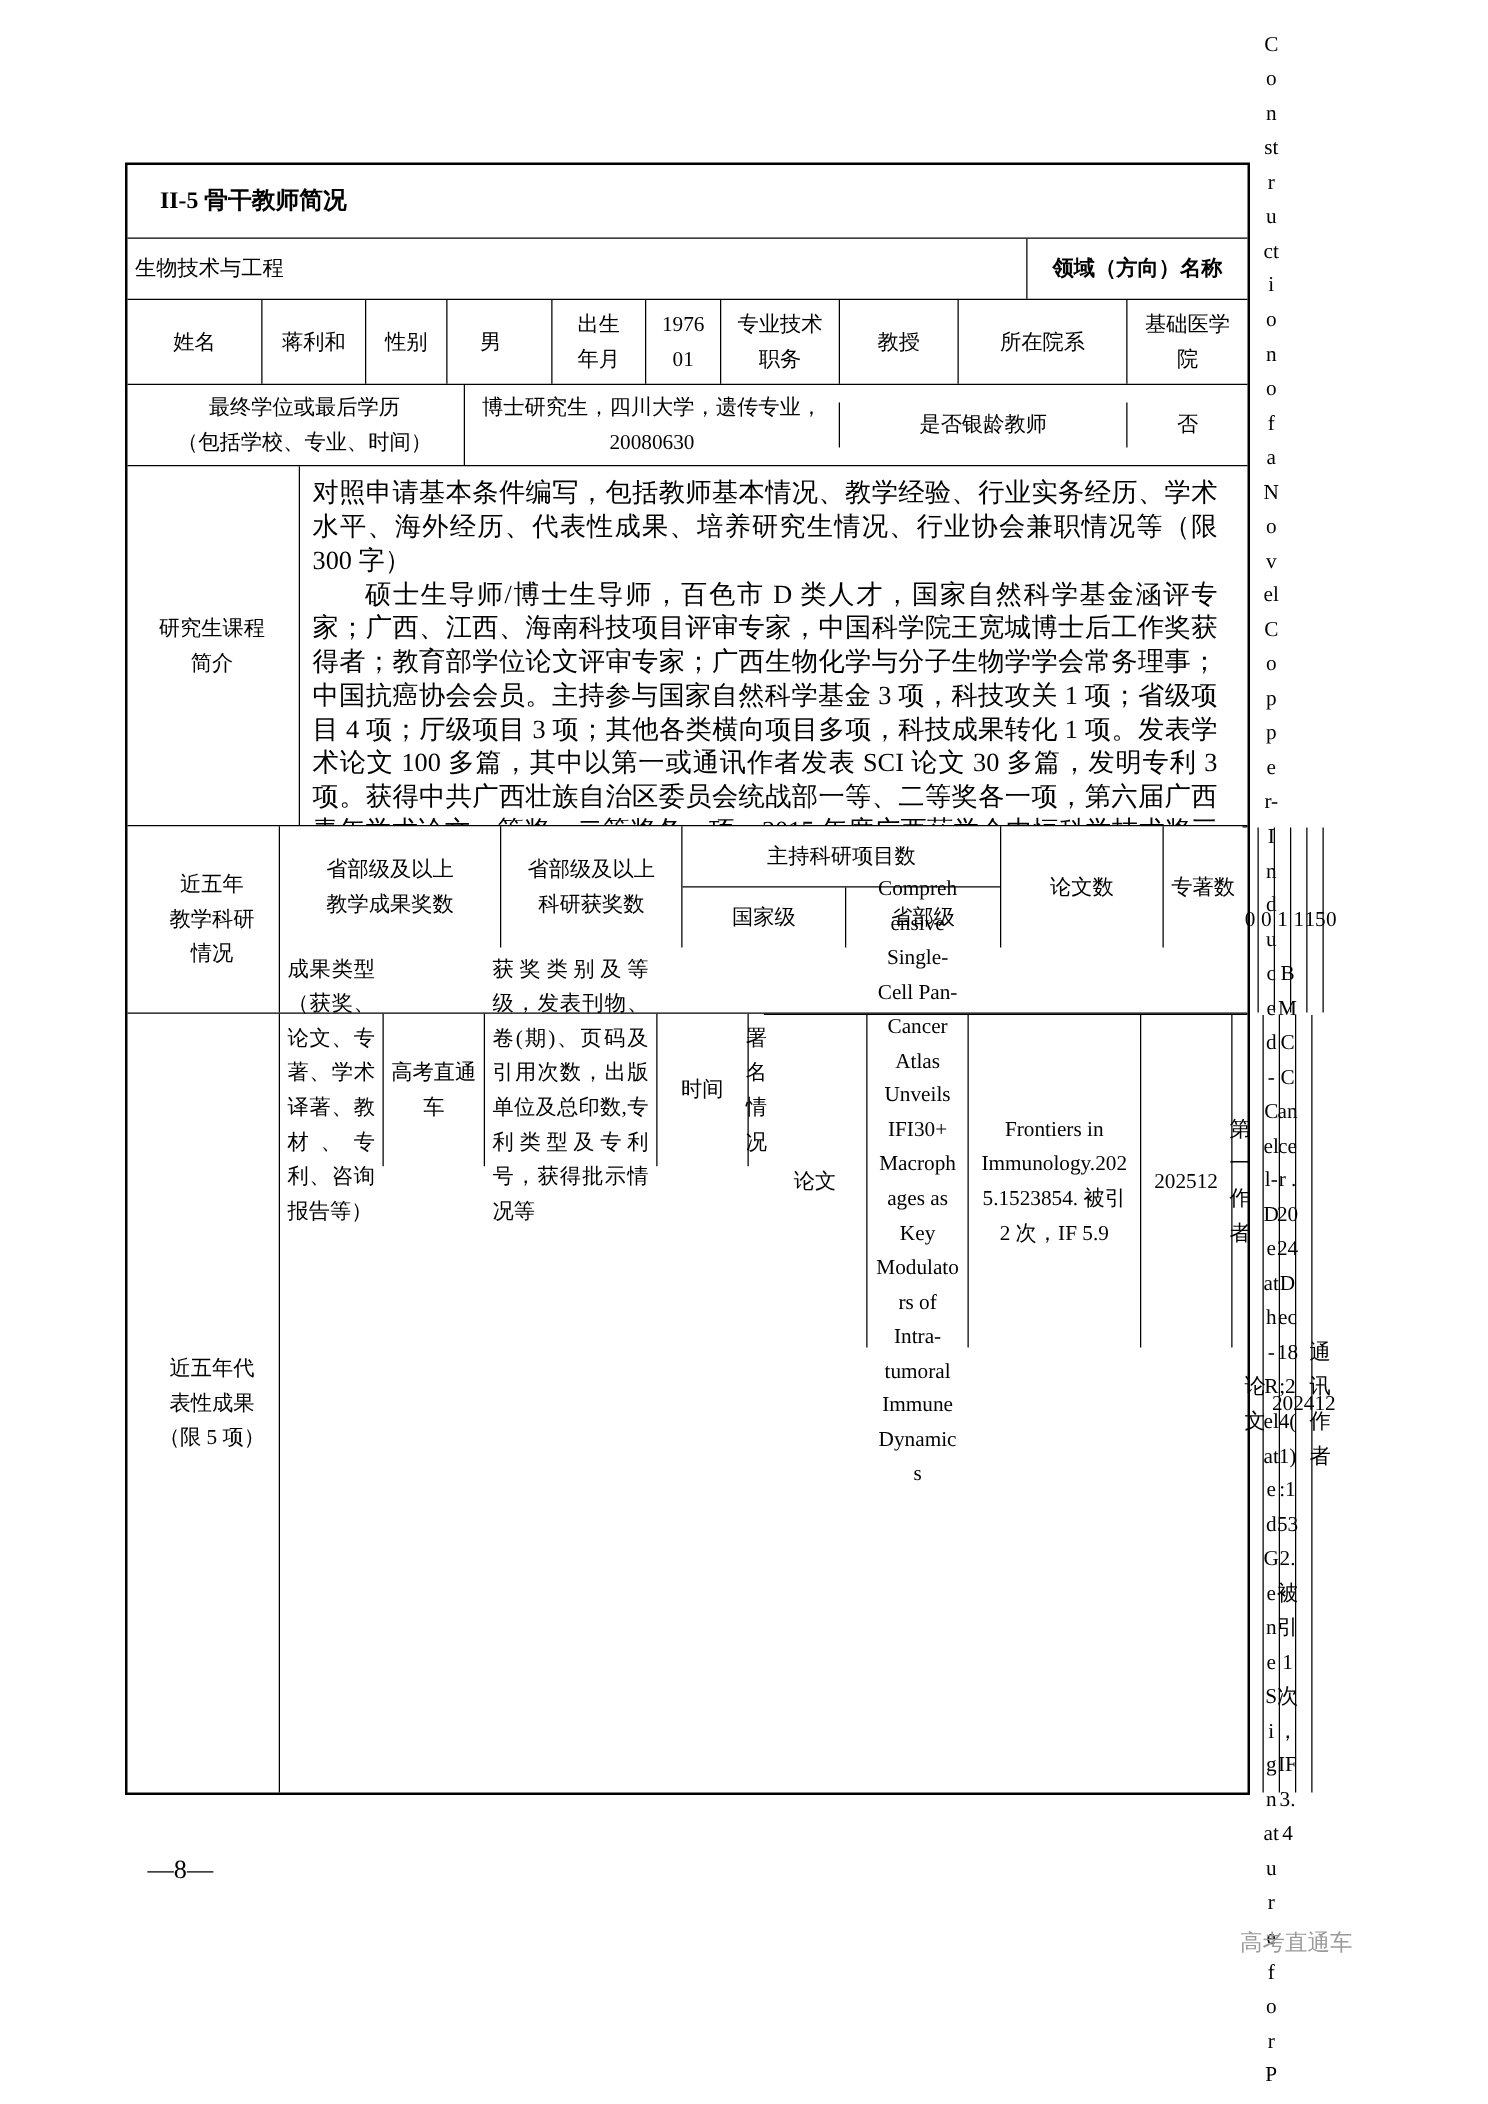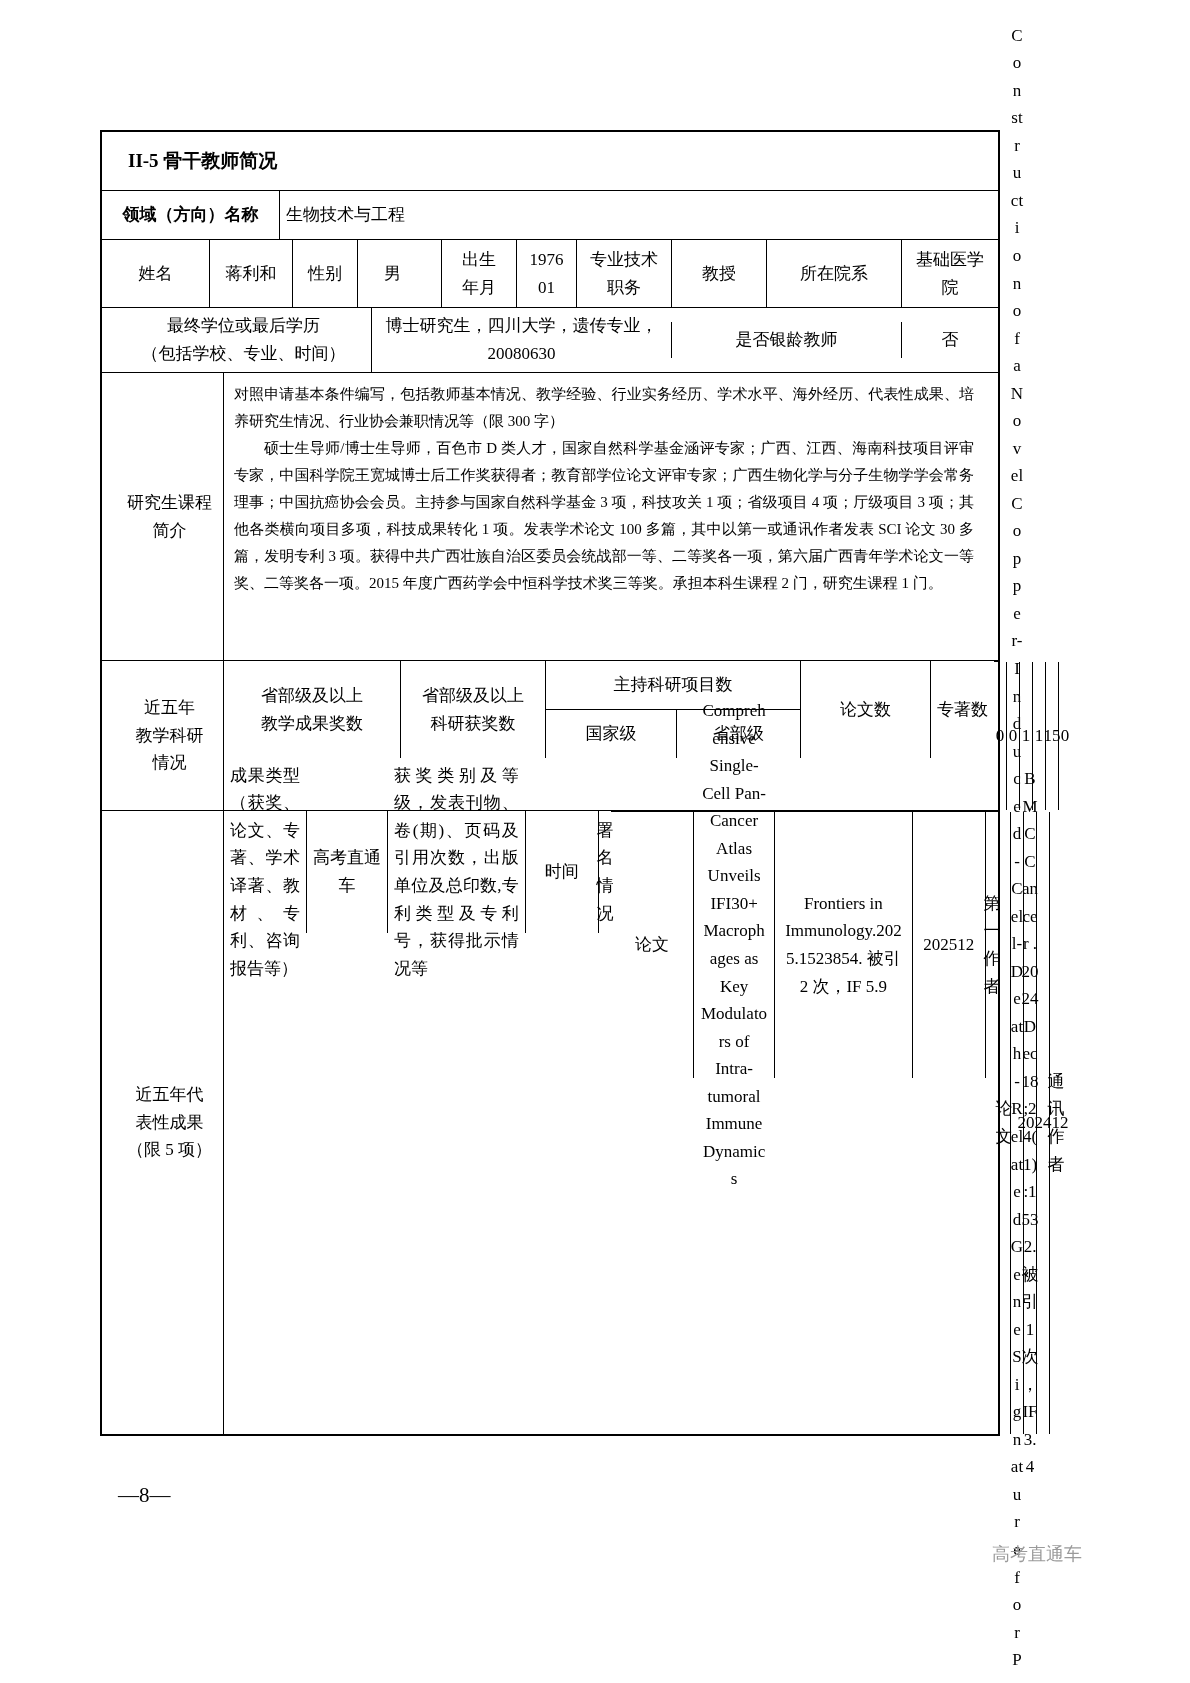--- a/index.html
+++ b/index.html
@@ -54,43 +54,43 @@
   .w83{width:83px;} .w65{width:65px;} .w70{width:70px;} .w75{width:75px;} .w60{width:60px;}
   .w95{width:95px;} .w135{width:135px;} .w177{width:177px;}
   .w255{width:255px;} .w300{width:300px;} .w230{width:230px;}
   .w148{width:148px;} .w145{width:145px;} .w130{width:130px;} .w125{width:125px;}
 
   .h97 { height:97px; }
   .h49 { height:48px; }
   .h122 { height:122px; }
   .h267 { height:267px; }
 
-  .intro-body { display:block; text-align:justify; padding:8px 24px 8px 10px; line-height:27px; font-size:15px; flex:1; border-left:1px solid #000; overflow:hidden; }
+  .intro-body { display:block; text-align:justify; padding:8px 24px 8px 10px; line-height:27px; font-size:21px; flex:1; border-left:1px solid #000; overflow:hidden;margin-left:16px; }
   .intro-body p { margin:0; }
   .intro-body p.indent { text-indent:2em; }
 
   .justify { text-align:justify; align-items:stretch; }
   .break { overflow-wrap:break-word; word-break:break-word; }
 
   .pagenum { position:absolute; left:118px; top:1483px; font-size:21px; color:#000; }
   .watermark { position:absolute; right:108px; top:1542px; font-size:18px; color:#9a9a9a; font-family:"Liberation Sans","DejaVu Sans",sans-serif; }
 </style>
 </head>
 <body>
 
 <div class="page">
   <div class="form">
 
     <div class="row r-title">
       <div class="cell title-cell">II-5 骨干教师简况</div>
     </div>
 
     <div class="row r-domain">
+      <div class="cell left flex1">生物技术与工程</div>
       <div class="cell bold w177">领域（方向）名称</div>
-      <div class="cell left flex1">生物技术与工程</div>
     </div>
 
     <div class="row r-basic">
       <div class="cell w-label">姓名</div>
       <div class="cell w83">蒋利和</div>
       <div class="cell w65">性别</div>
       <div class="cell w70">男</div>
       <div class="cell w75 pre">出生
 年月</div>
       <div class="cell w60">1976 01</div>

